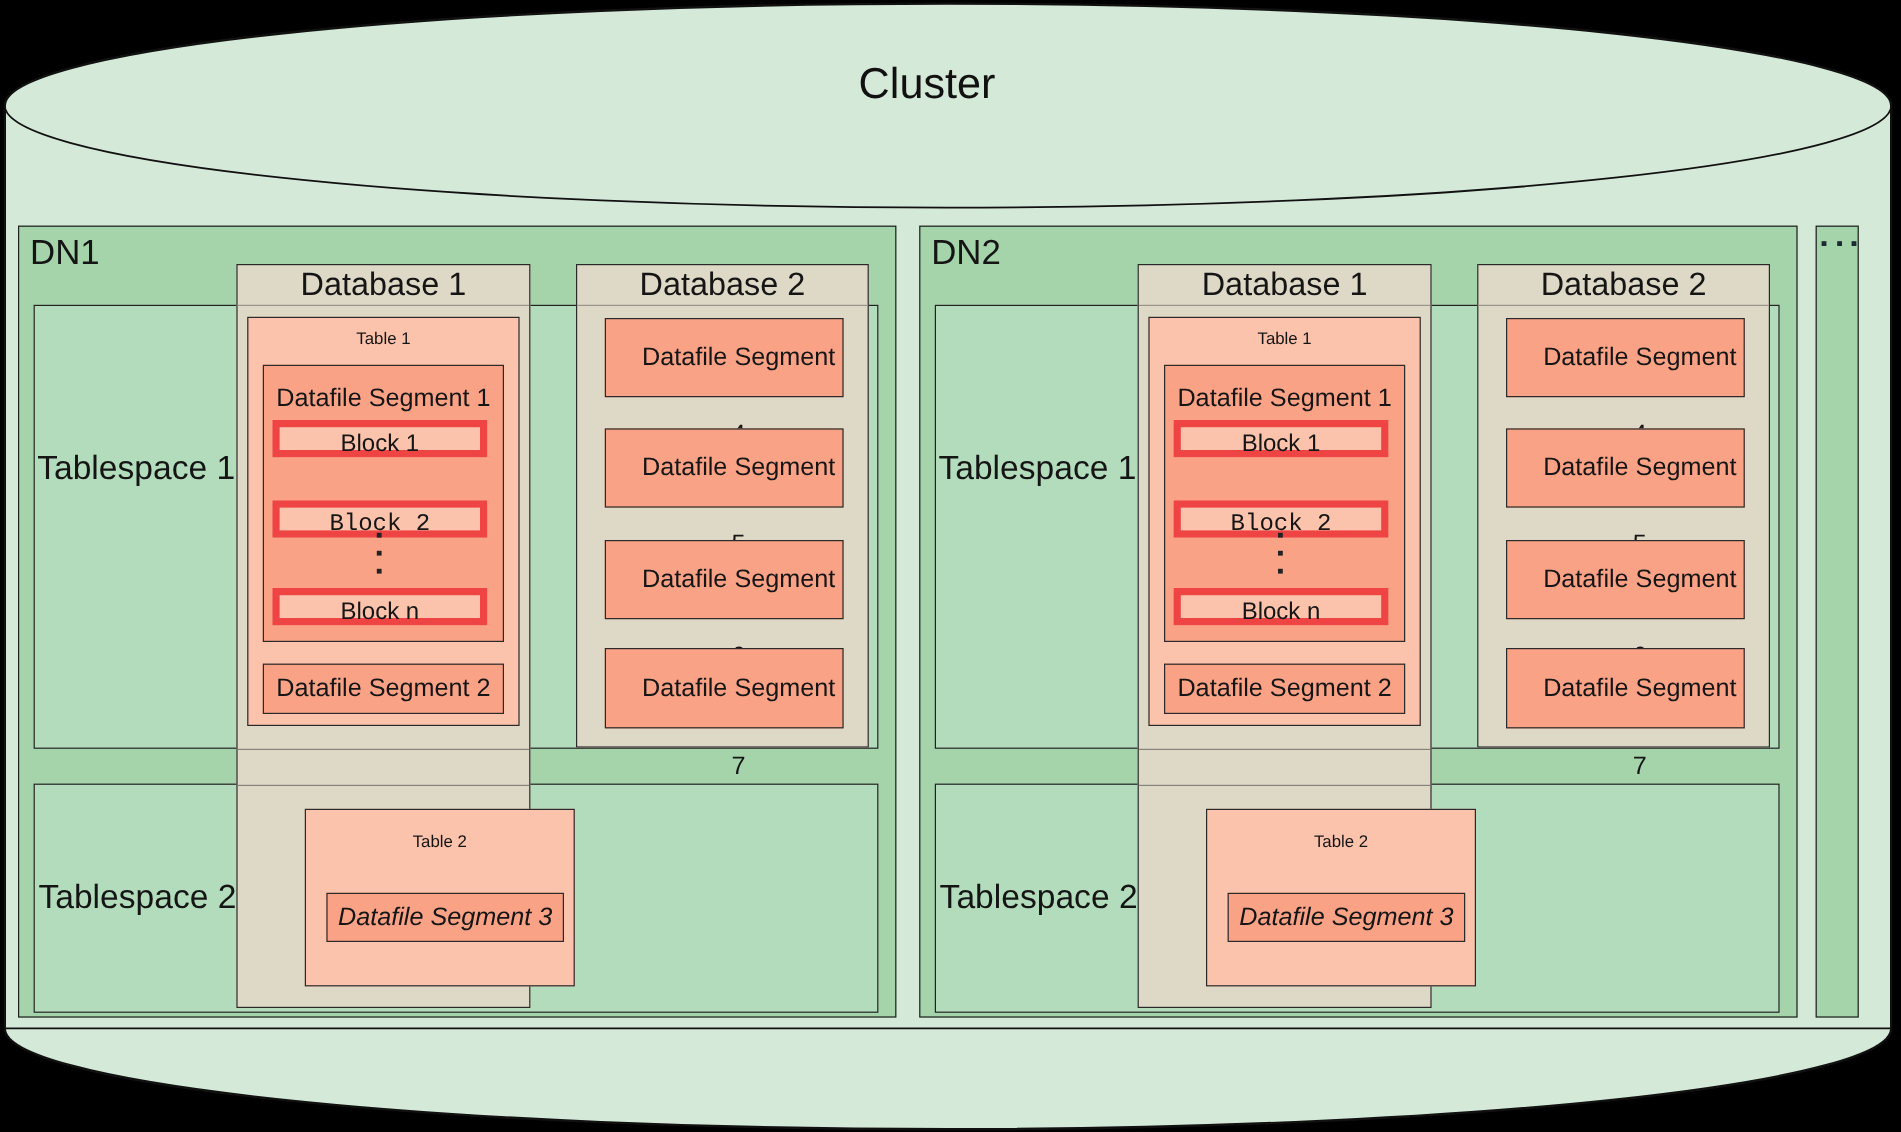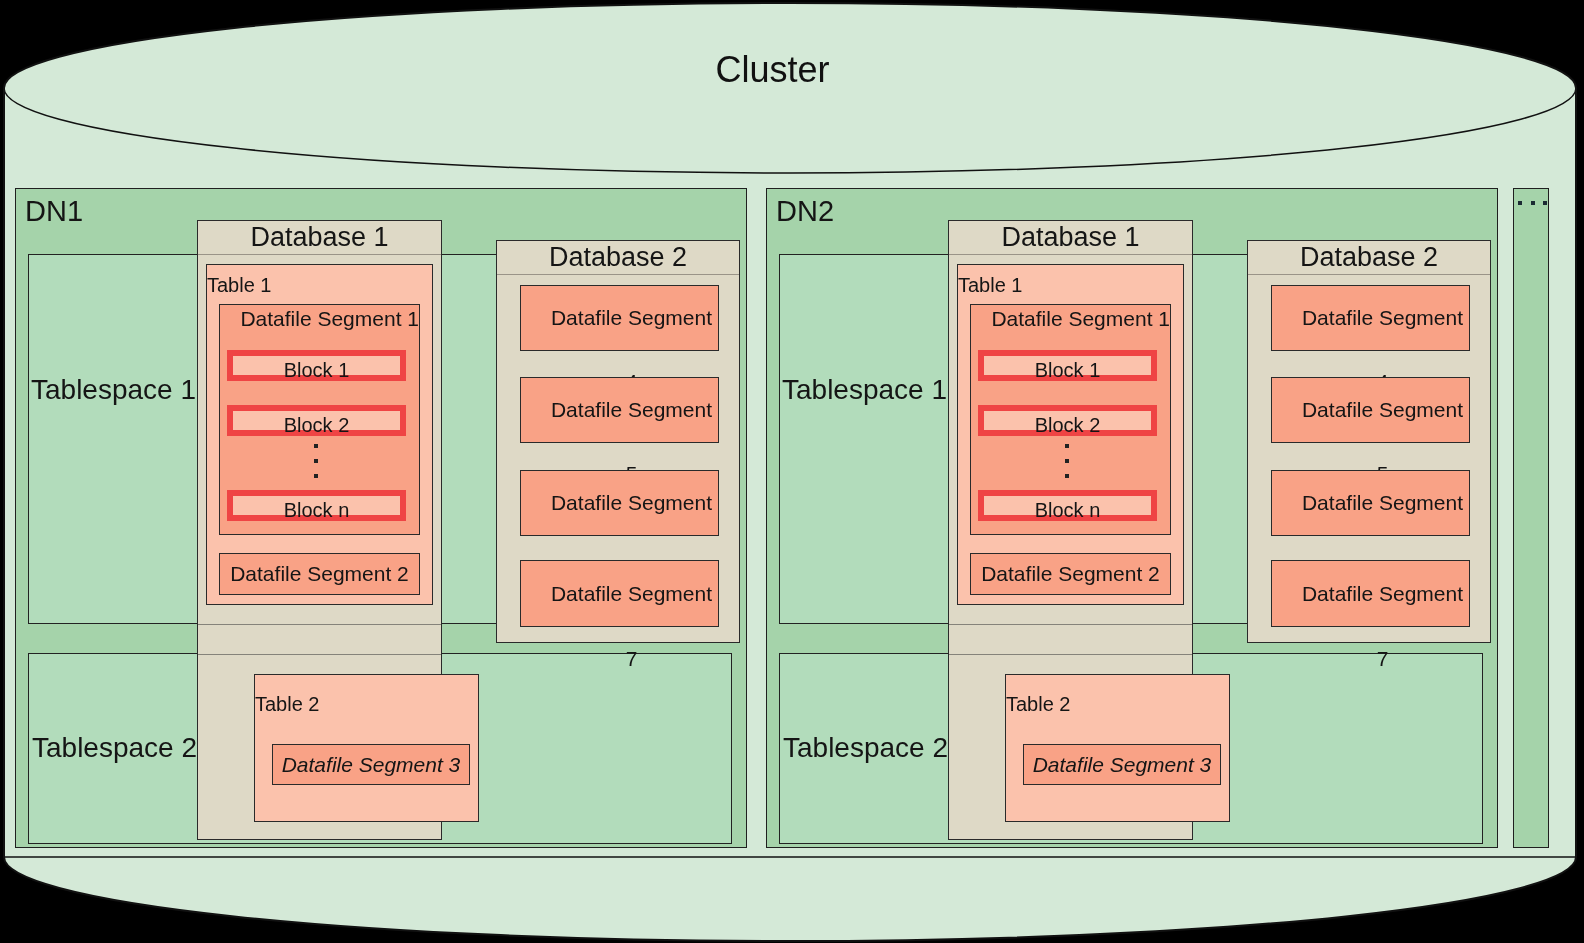--- a/index.html
+++ b/index.html
@@ -27,53 +27,53 @@
   .ts2 { top:464px; height:191px; }
   .ts-label { position:absolute; font-size:28px; line-height:34px; }
   .ts1-label { left:15px; top:184px; }
   .ts2-label { left:16px; top:542px; }
   
   .dbcol {
     position:absolute; top:31px;
     background:var(--database); border:1px solid #2a2a2a; box-sizing:border-box;
   }
   .dbcol1 { left:181px; width:245px; height:620px; }
-  .dbcol2 { left:480px; width:244px; height:403px;margin-top:20px; }
+  .dbcol2 { left:464px; width:244px; height:403px; }
   .db-header {
     height:33px; line-height:32px; text-align:center; font-size:27px;
     border-bottom:1px solid #9a9488;
   }
   .cross { position:absolute; left:0; right:0; height:0; border-top:1px solid #85837a; }
   .cross1 { top:403px; } .cross2 { top:433px; }
   
   .tbl {
     position:absolute; background:var(--table);
     border:1px solid #2a2a2a; box-sizing:border-box;
   }
   .table1 { left:8px; top:43px;  width:227px; height:341px; }
   .table2 { left:8px; top:453px; width:225px; height:148px;margin-left:48px; }
-  .tbl-label { display:block; text-align:left; font-size:20px; margin-top:9px; }
+  .tbl-label { display:block; text-align:center; font-size:14px; margin-top:9px; }
   
   .seg {
     position:absolute; background:var(--segment); border:1px solid #2a2a2a;
     box-sizing:border-box; font-size:21px; text-align:center;
   }
   .seg1 { left:12px; top:39px;  width:201px; height:231px; }
-  .seg1-label { display:block; margin-top:2px;text-align:right; }
+  .seg1-label { display:block; margin-top:15px; }
   .seg2 { left:12px; top:288px; width:201px; height:42px; line-height:40px; }
   .seg3 { left:17px; top:69px;  width:198px; height:41px; line-height:39px;font-style:italic; }
   .segA { left:23px; width:199px; height:66px; line-height:64px;padding-left:24px; }
   .seg4 { top:44px; } .seg5 { top:136px; } .seg6 { top:229px; } .seg7 { top:319px; height:67px; line-height:65px; }
   
   .block {
     position:absolute; left:7px; width:179px; height:31px;
     background:var(--table); border:6px solid #ef4444; box-sizing:border-box;
     text-align:center; line-height:29px; font-size:20px;
   }
-  .b1 { top:45px; } .b2 { top:100px; } .bn { top:185px; }
+  .b1 { top:45px; } .b2 { top:112px;font-family:Liberation Mono, monospace; } .bn { top:185px; }
   .vdot { position:absolute; left:94px; width:4px; height:4px; background:#222; }
   .vd1 { top:139px; } .vd2 { top:154px; } .vd3 { top:169px; }
   
   .strip {
     position:absolute; left:1513px; top:188px; width:36px; height:660px;
     background:var(--dn); border:1.5px solid #1f1f1f; box-sizing:border-box;
   }
   .hdot { position:absolute; top:12px; width:4px; height:4px; background:#1b2a33; }
   .hd1 { left:4px; } .hd2 { left:17px; } .hd3 { left:29px; }
 </style>

